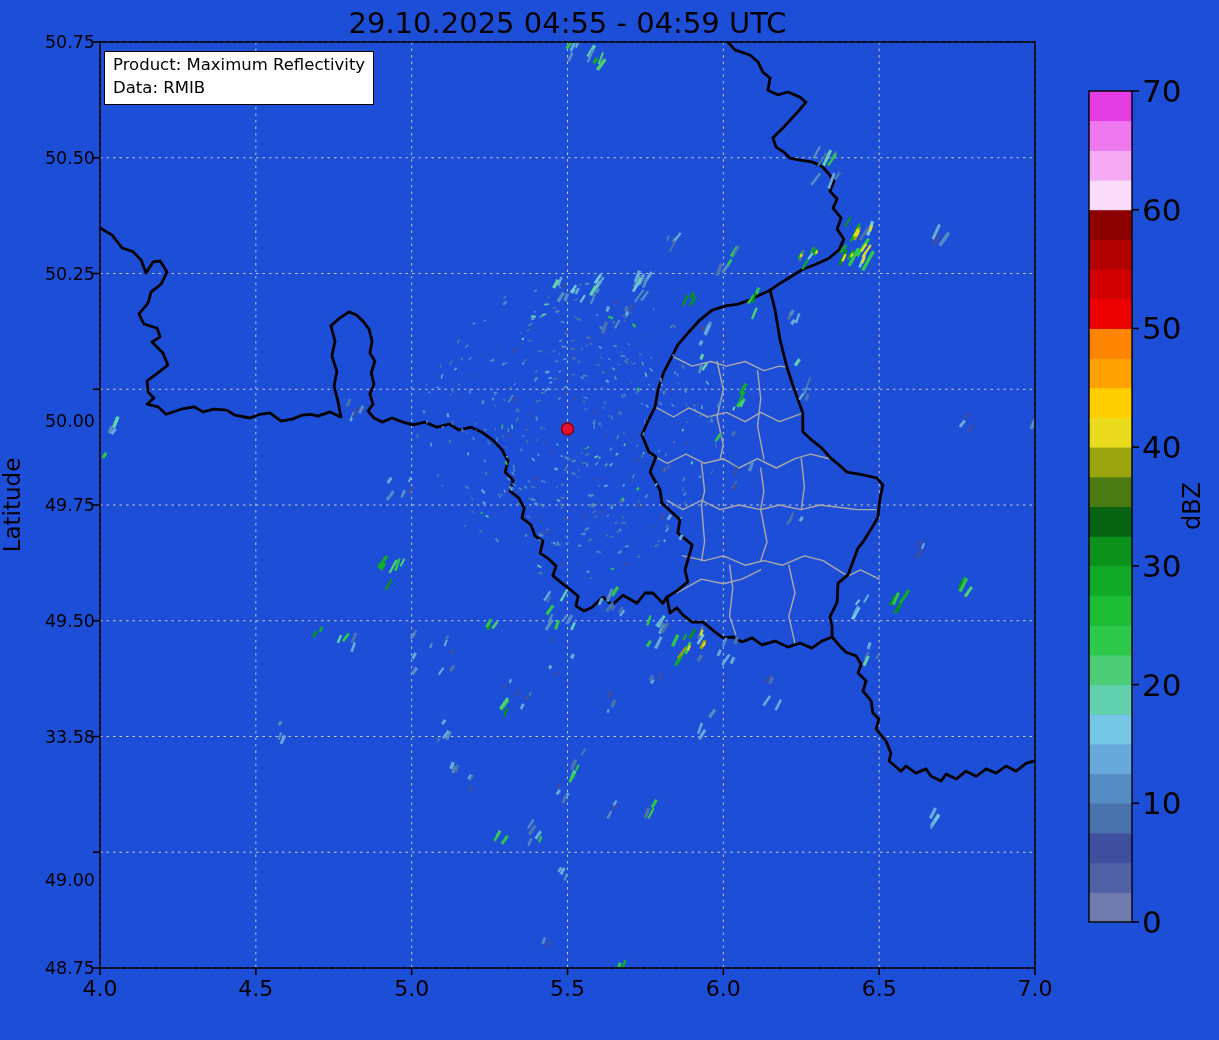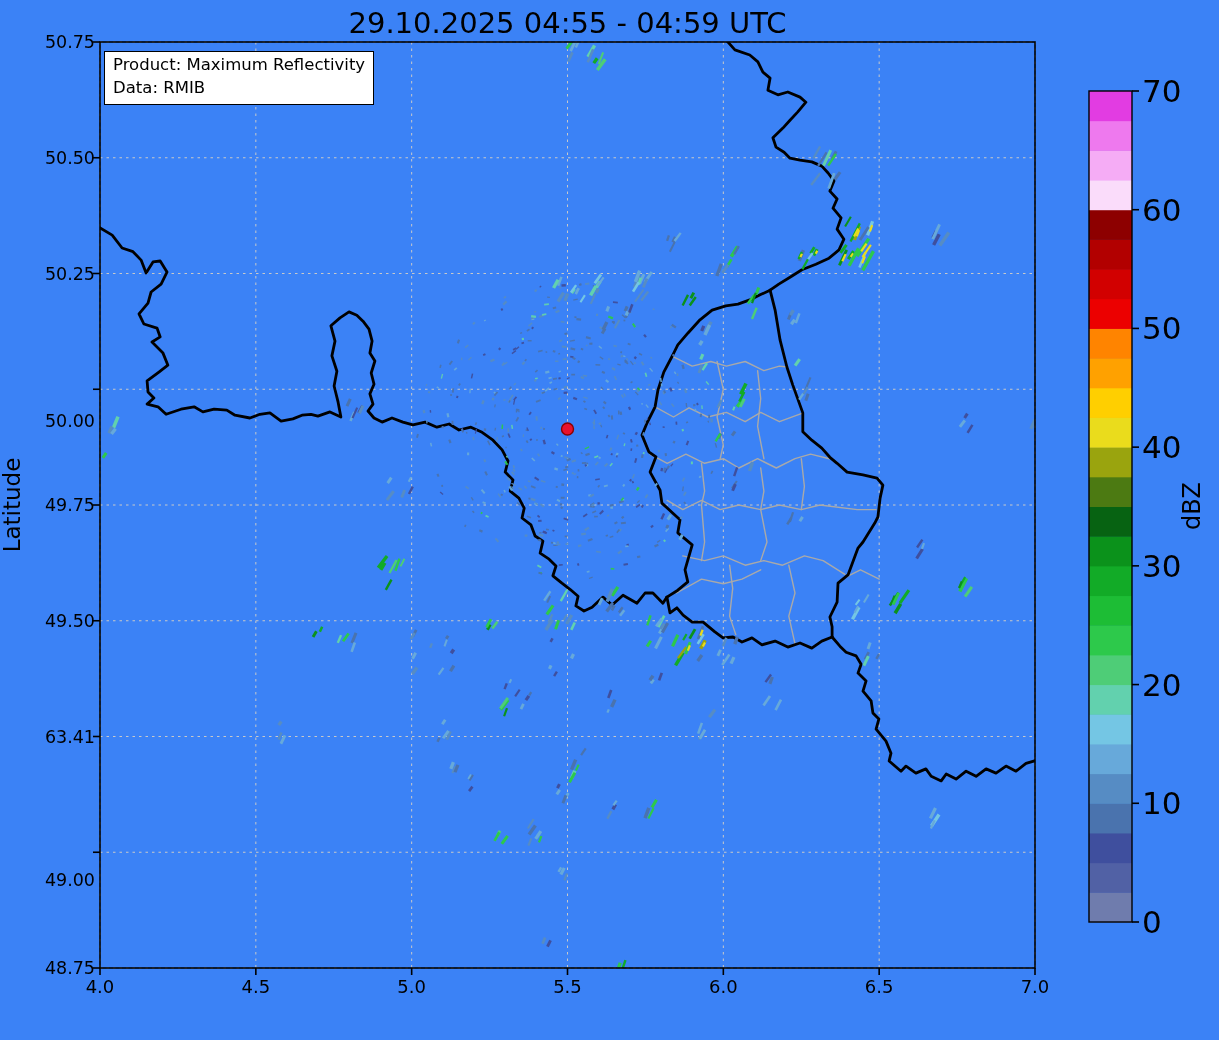--- a/index.html
+++ b/index.html
@@ -1,27 +1,27 @@
 <!DOCTYPE html>
 <html><head>
 <meta charset="utf-8">
 <style>
   html,body{margin:0;padding:0;background:#ffffff;}
   body{width:1219px;height:1040px;position:relative;overflow:hidden;
        font-family:"DejaVu Sans","Liberation Sans",sans-serif;color:#000;}
-  #figure{position:absolute;left:0;top:0;width:1219px;height:1040px;background:#3b82f6;}
+  #figure{position:absolute;left:0;top:0;width:1219px;height:1040px;background:#1d4ed8;}
   #map-svg{position:absolute;left:0;top:0;}
   .title{position:absolute;left:100px;top:6px;width:935px;text-align:center;
          font-size:29px;white-space:nowrap;}
   .infobox{position:absolute;left:104px;top:51px;background:#fff;border:1.4px solid #000;
            padding:2px 8px 4px 8px;font-size:16.5px;line-height:1.38;z-index:5;}
   .axis-label-x{position:absolute;left:100px;top:998px;width:935px;text-align:center;font-size:23px;}
   .axis-label-y{position:absolute;left:-87px;top:491px;width:200px;height:28px;text-align:center;
                 font-size:23px;transform:rotate(-90deg);}
-  .xtick{position:absolute;width:70px;text-align:center;font-size:18px;top:976px;}
+  .xtick{position:absolute;width:70px;text-align:center;font-size:22px;top:976px;}
   .ytick{position:absolute;width:60px;text-align:right;font-size:17.5px;height:20px;line-height:20px;right:1124px;}
   .cbtick{position:absolute;left:1142px;font-size:31px;height:28px;line-height:28px;text-align:left;}
   .cb-label{position:absolute;left:1143px;top:491px;width:100px;height:30px;text-align:center;
             font-size:24px;transform:rotate(-90deg);white-space:nowrap;}
 </style>
 </head>
 <body>
 
 <div id="figure">
   <svg id="map-svg" width="1219" height="1040">
@@ -892,21 +892,21 @@
   <div id="tick-layer">
       <div class="xtick" style="left: 65px;">4.0</div>
       <div class="xtick" style="left: 220.833px;">4.5</div>
       <div class="xtick" style="left: 376.667px;">5.0</div>
       <div class="xtick" style="left: 532.5px;">5.5</div>
       <div class="xtick" style="left: 688.333px;">6.0</div>
       <div class="xtick" style="left: 844.167px;">6.5</div>
       <div class="xtick" style="left: 1000px;">7.0</div>
       <div class="ytick" style="top: 958px;">48.75</div>
       <div class="ytick" style="top: 870px;">49.00</div>
-      <div class="ytick" style="top: 726.5px;">63.41</div>
+      <div class="ytick" style="top: 726.5px;">33.58</div>
       <div class="ytick" style="top: 610.75px;">49.50</div>
       <div class="ytick" style="top: 495px;">49.75</div>
       <div class="ytick" style="top: 379.25px; margin-top: 32px;">50.00</div>
       <div class="ytick" style="top: 263.5px;">50.25</div>
       <div class="ytick" style="top: 147.75px;">50.50</div>
       <div class="ytick" style="top: 32px;">50.75</div>
       <div class="cbtick" style="top: 908px;">0</div>
       <div class="cbtick" style="top: 789.286px;">10</div>
       <div class="cbtick" style="top: 670.571px;">20</div>
       <div class="cbtick" style="top: 551.857px;">30</div>

